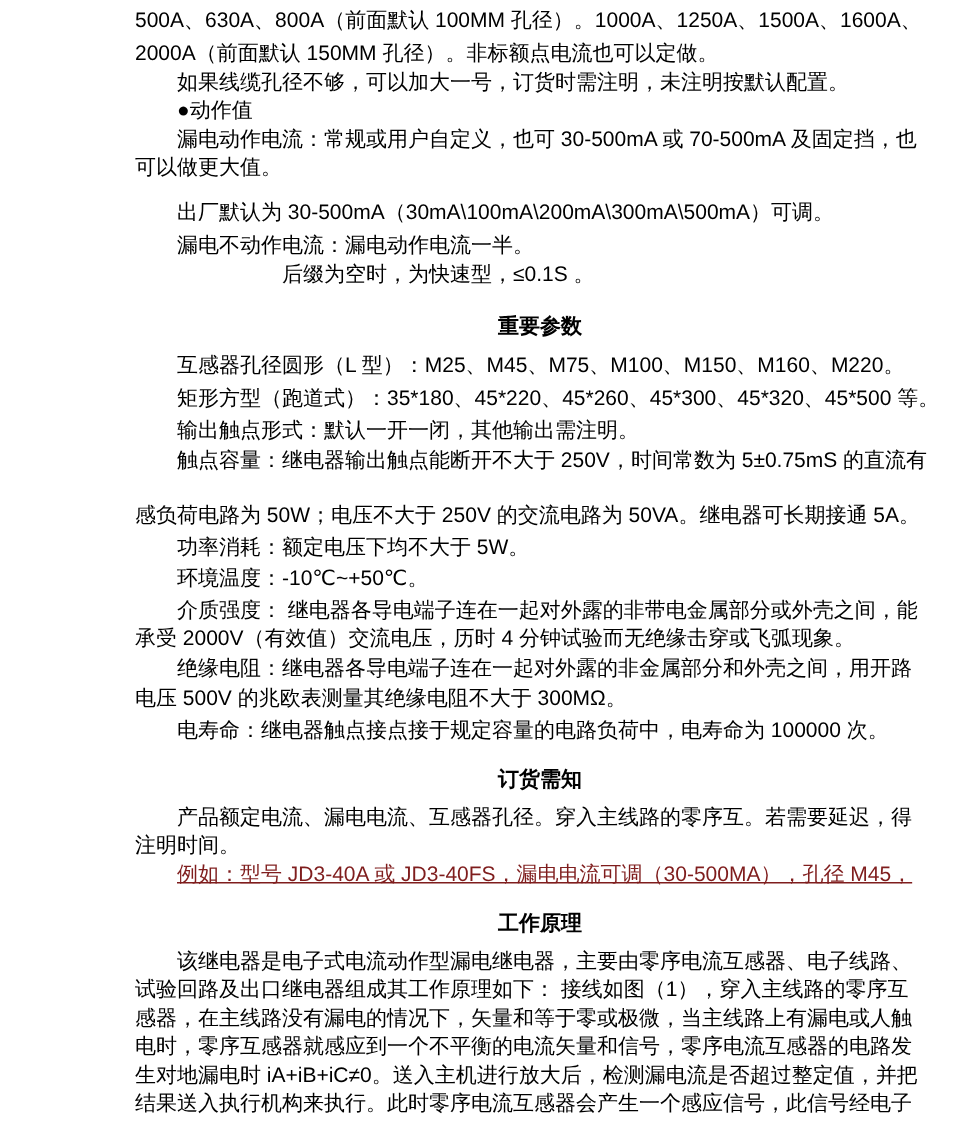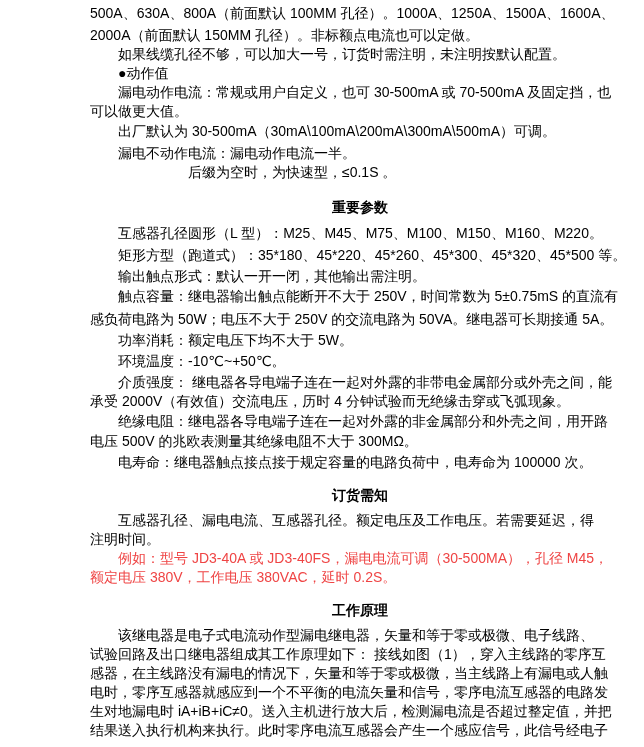--- a/index.html
+++ b/index.html
@@ -24,53 +24,52 @@
     white-space: nowrap;
   }
   .ind0 { padding-left: 0; }
   .ind1 { padding-left: 28px; }
   .ind2 { padding-left: 98px; }
   .heading {
     font-weight: bold;
     padding-left: 6px;
     text-align: center;
   }
-  .red { color: #ef4444; }
+  .red { color: #7f1d1d; text-decoration: underline; }
 </style>
 </head>
 <body>
 
 <div class="doc">
     <div class="line ind0" style="margin-top: 0px;">500A、630A、800A（前面默认 100MM 孔径）。1000A、1250A、1500A、1600A、</div>
     <div class="line ind0" style="margin-top: 3px;">2000A（前面默认 150MM 孔径）。非标额点电流也可以定做。</div>
     <div class="line ind1" style="margin-top: 0px;">如果线缆孔径不够，可以加大一号，订货时需注明，未注明按默认配置。</div>
     <div class="line ind1" style="margin-top: 0px;">●动作值</div>
     <div class="line ind1" style="margin-top: 0px;">漏电动作电流：常规或用户自定义，也可 30-500mA 或 70-500mA 及固定挡，也</div>
     <div class="line ind0" style="margin-top: 0px;">可以做更大值。</div>
-    <div class="line ind1" style="margin-top: 1px;">出厂默认为 30-500mA（30mA\100mA\200mA\300mA\500mA）可调。</div>
+    <div class="line ind1" style="margin-top: 11px;">出厂默认为 30-500mA（30mA\100mA\200mA\300mA\500mA）可调。</div>
     <div class="line ind1" style="margin-top: 3px;">漏电不动作电流：漏电动作电流一半。</div>
     <div class="line ind2" style="margin-top: 0px;">后缀为空时，为快速型，≤0.1S 。</div>
     <div class="line ind0 heading" style="margin-top: 16px;">重要参数</div>
     <div class="line ind1" style="margin-top: 7px;">互感器孔径圆形（L 型）：M25、M45、M75、M100、M150、M160、M220。</div>
     <div class="line ind1" style="margin-top: 3px;">矩形方型（跑道式）：35*180、45*220、45*260、45*300、45*320、45*500 等。</div>
     <div class="line ind1" style="margin-top: 2px;">输出触点形式：默认一开一闭，其他输出需注明。</div>
     <div class="line ind1" style="margin-top: 1px;">触点容量：继电器输出触点能断开不大于 250V，时间常数为 5±0.75mS 的直流有</div>
-    <div class="line ind0" style="margin-top: 4px;">感负荷电路为 50W；电压不大于 250V 的交流电路为 50VA。继电器可长期接通 5A。</div>
+    <div class="line ind0" style="margin-top: 18px;">感负荷电路为 50W；电压不大于 250V 的交流电路为 50VA。继电器可长期接通 5A。</div>
     <div class="line ind1" style="margin-top: 2px;">功率消耗：额定电压下均不大于 5W。</div>
     <div class="line ind1" style="margin-top: 2px;">环境温度：-10℃~+50℃。</div>
     <div class="line ind1" style="margin-top: 2px;">介质强度： 继电器各导电端子连在一起对外露的非带电金属部分或外壳之间，能</div>
     <div class="line ind0" style="margin-top: 0px;">承受 2000V（有效值）交流电压，历时 4 分钟试验而无绝缘击穿或飞弧现象。</div>
     <div class="line ind1" style="margin-top: 1px;">绝缘电阻：继电器各导电端子连在一起对外露的非金属部分和外壳之间，用开路</div>
     <div class="line ind0" style="margin-top: 1px;">电压 500V 的兆欧表测量其绝缘电阻不大于 300MΩ。</div>
     <div class="line ind1" style="margin-top: 2px;">电寿命：继电器触点接点接于规定容量的电路负荷中，电寿命为 100000 次。</div>
     <div class="line ind0 heading" style="margin-top: 14px;">订货需知</div>
-    <div class="line ind1" style="margin-top: 6px;">互感器孔径、漏电电流、互感器孔径。额定电压及工作电压。若需要延迟，得</div>
+    <div class="line ind1" style="margin-top: 6px;">产品额定电流、漏电电流、互感器孔径。穿入主线路的零序互。若需要延迟，得</div>
     <div class="line ind0" style="margin-top: 0px;">注明时间。</div>
     <div class="line ind1 red" style="margin-top: 0px;">例如：型号 JD3-40A 或 JD3-40FS，漏电电流可调（30-500MA），孔径 M45，</div>
-    <div class="line ind0 red" style="margin-top: 0px;">额定电压 380V，工作电压 380VAC，延时 0.2S。</div>
     <div class="line ind0 heading" style="margin-top: 14px;">工作原理</div>
-    <div class="line ind1" style="margin-top: 6px;">该继电器是电子式电流动作型漏电继电器，矢量和等于零或极微、电子线路、</div>
+    <div class="line ind1" style="margin-top: 6px;">该继电器是电子式电流动作型漏电继电器，主要由零序电流互感器、电子线路、</div>
     <div class="line ind0" style="margin-top: 0px;">试验回路及出口继电器组成其工作原理如下： 接线如图（1），穿入主线路的零序互</div>
     <div class="line ind0" style="margin-top: 0px;">感器，在主线路没有漏电的情况下，矢量和等于零或极微，当主线路上有漏电或人触</div>
     <div class="line ind0" style="margin-top: 0px;">电时，零序互感器就感应到一个不平衡的电流矢量和信号，零序电流互感器的电路发</div>
     <div class="line ind0" style="margin-top: 0px;">生对地漏电时 iA+iB+iC≠0。送入主机进行放大后，检测漏电流是否超过整定值，并把</div>
     <div class="line ind0" style="margin-top: 0px;">结果送入执行机构来执行。此时零序电流互感器会产生一个感应信号，此信号经电子</div>
   </div>
 
 </body></html>

